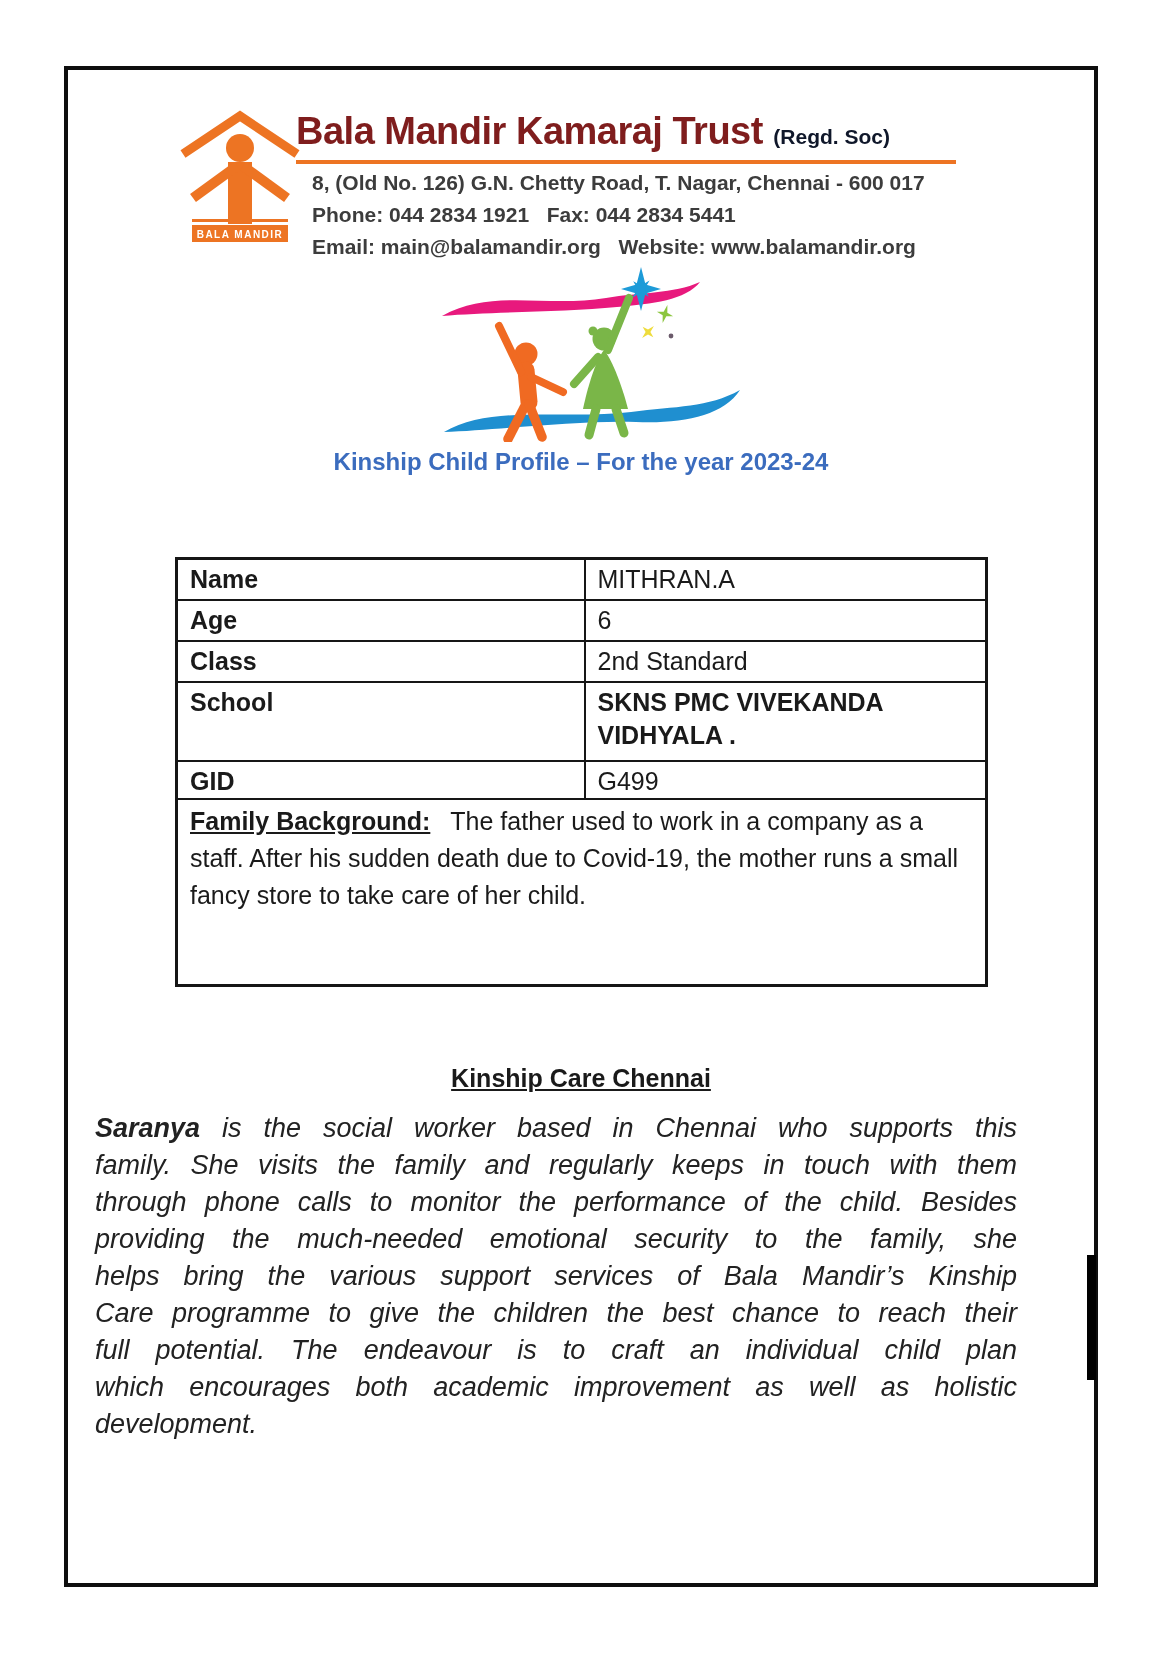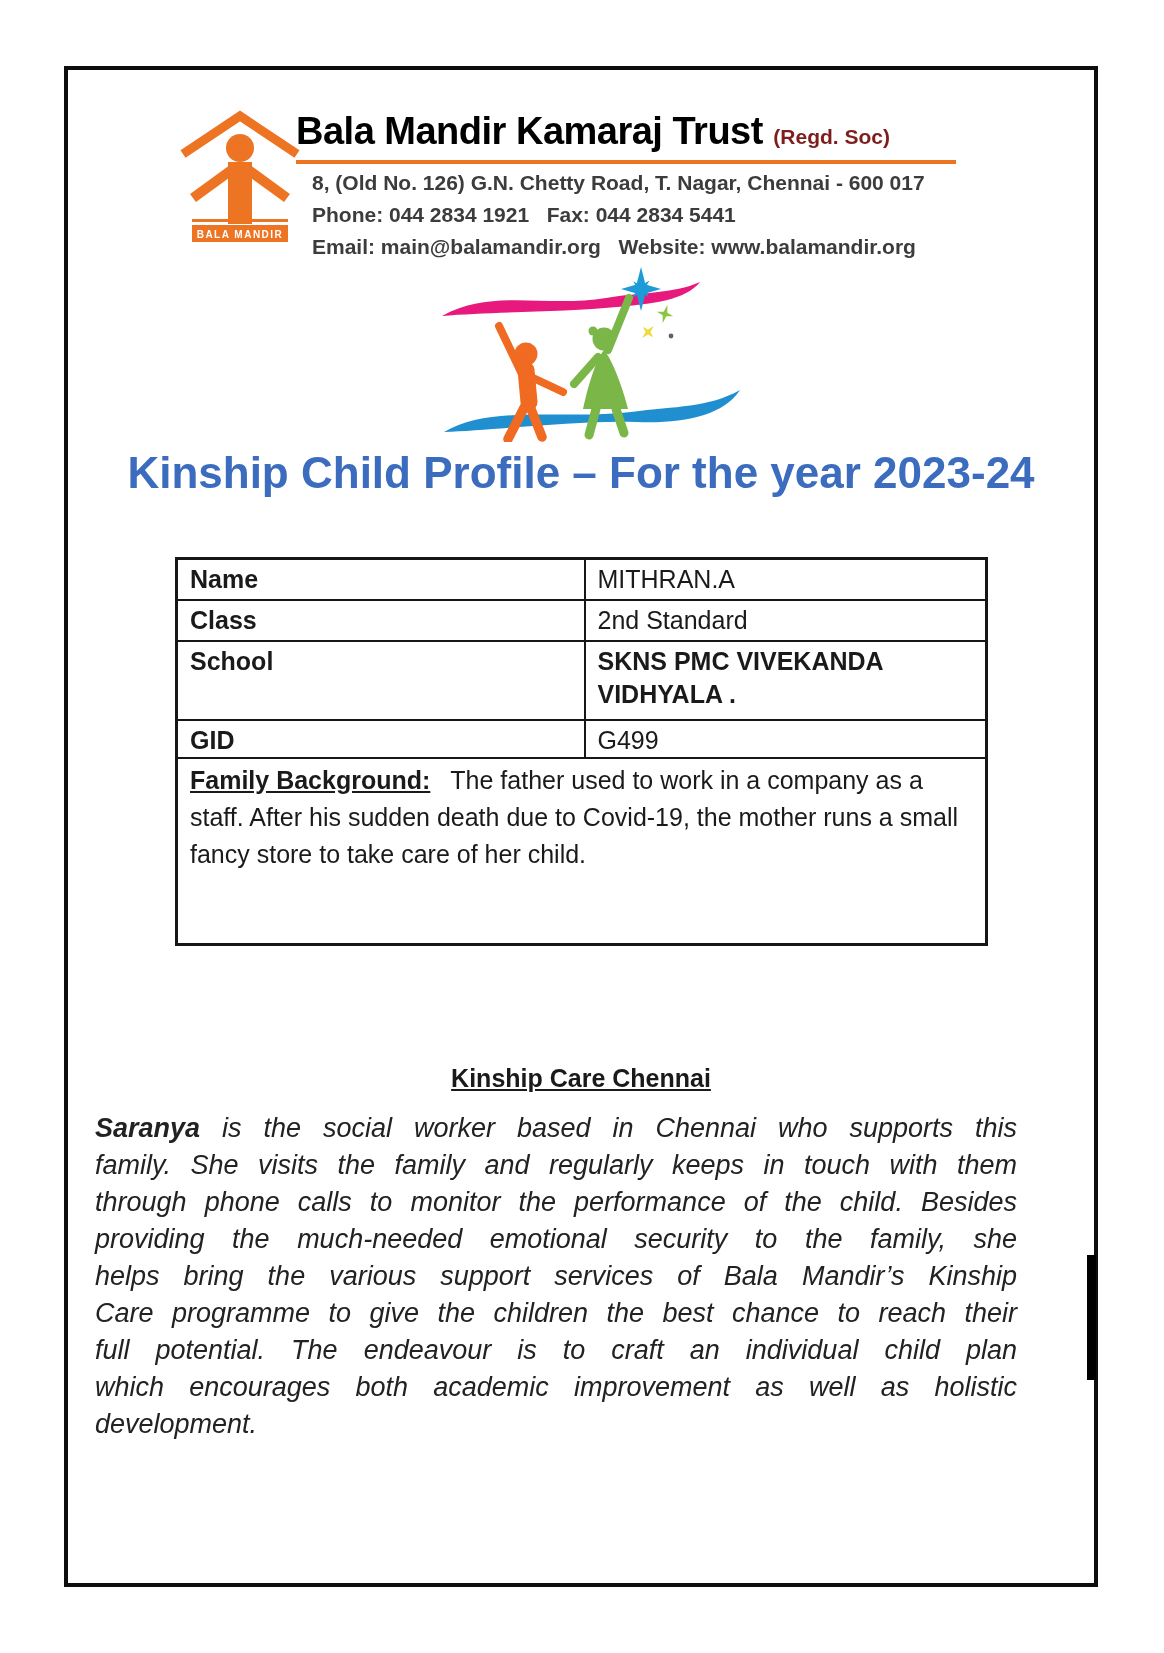--- a/index.html
+++ b/index.html
@@ -10,31 +10,31 @@
   }
   .page {
     position:absolute; left:64px; top:66px;
     width:1034px; height:1521px;
     border:4px solid #0e0e0e; background:#ffffff;
   }
   
   .logo { position:absolute; left:97px; top:30px; width:150px; height:150px; }
   .hdr-text { position:absolute; left:228px; top:40px; width:672px; }
   .org-line { white-space:nowrap; }
-  .org-name { font-size:38px; font-weight:700; color:#000000; letter-spacing:-0.5px; }
-  .org-suffix { font-size:21px; font-weight:700; color:#7f1d1d; margin-left:6px; }
+  .org-name { font-size:38px; font-weight:700; color:#7f1d1d; letter-spacing:-0.5px; }
+  .org-suffix { font-size:21px; font-weight:700; color:#0f172a; margin-left:6px; }
   .hdr-rule { height:4px; background:#ED7423; margin-top:7px; width:660px; }
   .addr { font-size:21px; font-weight:600; color:#3c3c3c; line-height:27px; margin-top:5px; white-space:pre-wrap;margin-left:16px; }
   .addr:first-of-type { margin-top:9px; }
   
   .kids-art { position:absolute; left:368px; top:192px; width:310px; height:180px; }
   
   .doc-title {
     position:absolute; left:0; top:378px; width:100%;
-    text-align:center; font-size:44px; font-weight:700; color:#3B6CBE;
+    text-align:center; font-size:24px; font-weight:700; color:#3B6CBE;
   }
   
   .profile-table {
     position:absolute; left:107px; top:487px; width:813px;
     border-collapse:collapse; table-layout:fixed;
     border:3px solid #161616;
   }
   .profile-table td {
     border:2px solid #161616; vertical-align:top;
     font-size:25px; line-height:33px; padding:3px 6px 0 12px;
@@ -123,20 +123,24 @@
 
   <div class="doc-title">Kinship Child Profile – For the year 2023-24</div>
 
   <table class="profile-table">
     <tbody>
       <tr class="r-s">
         <td class="lbl">Name</td>
         <td class="val">MITHRAN.A</td>
       </tr>
       <tr class="r-s">
+        <td class="lbl">Age</td>
+        <td class="val">6</td>
+      </tr>
+      <tr class="r-s">
         <td class="lbl">Class</td>
         <td class="val">2nd Standard</td>
       </tr>
       <tr class="r-xl">
         <td class="lbl">School</td>
         <td class="val">SKNS PMC VIVEKANDA VIDHYALA .</td>
       </tr>
       <tr class="r-m">
         <td class="lbl">GID</td>
         <td class="val">G499</td>

